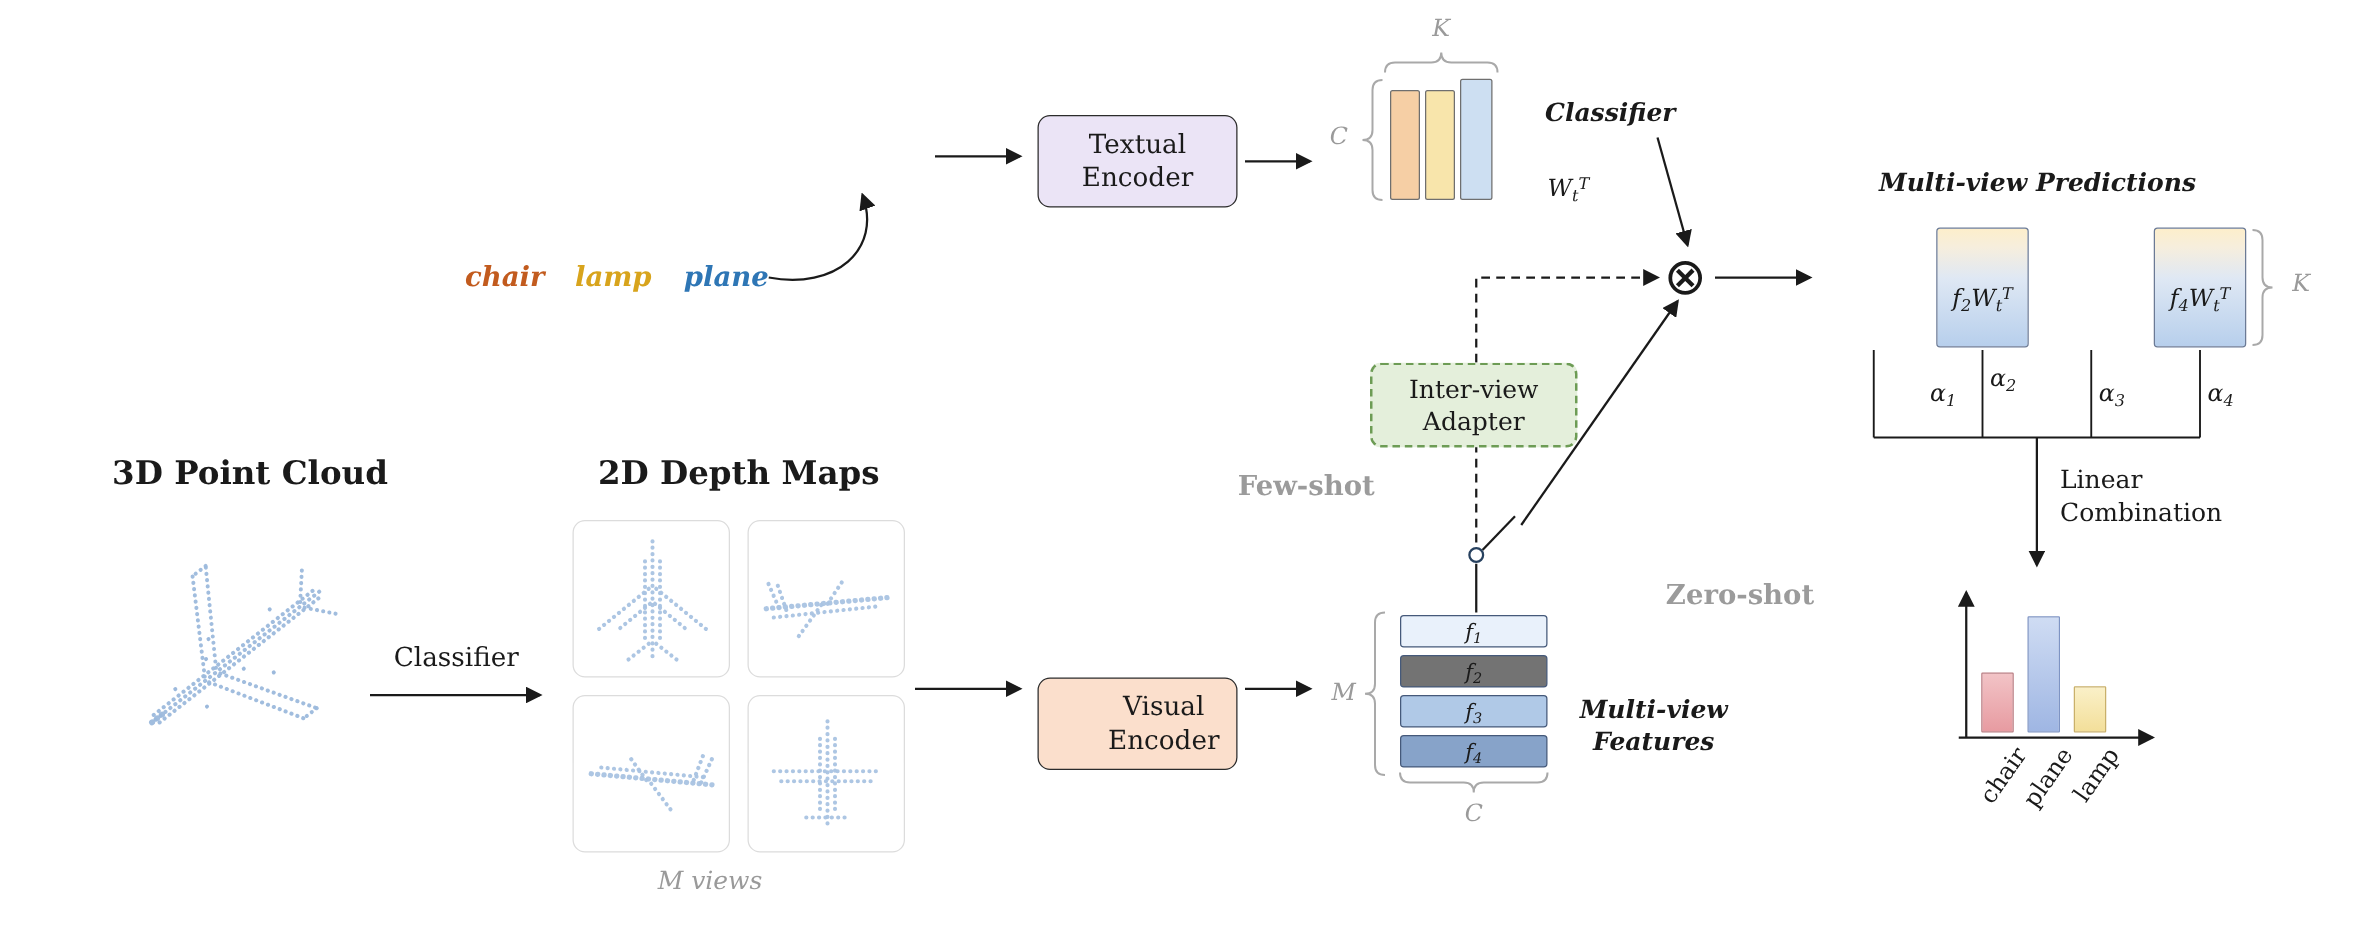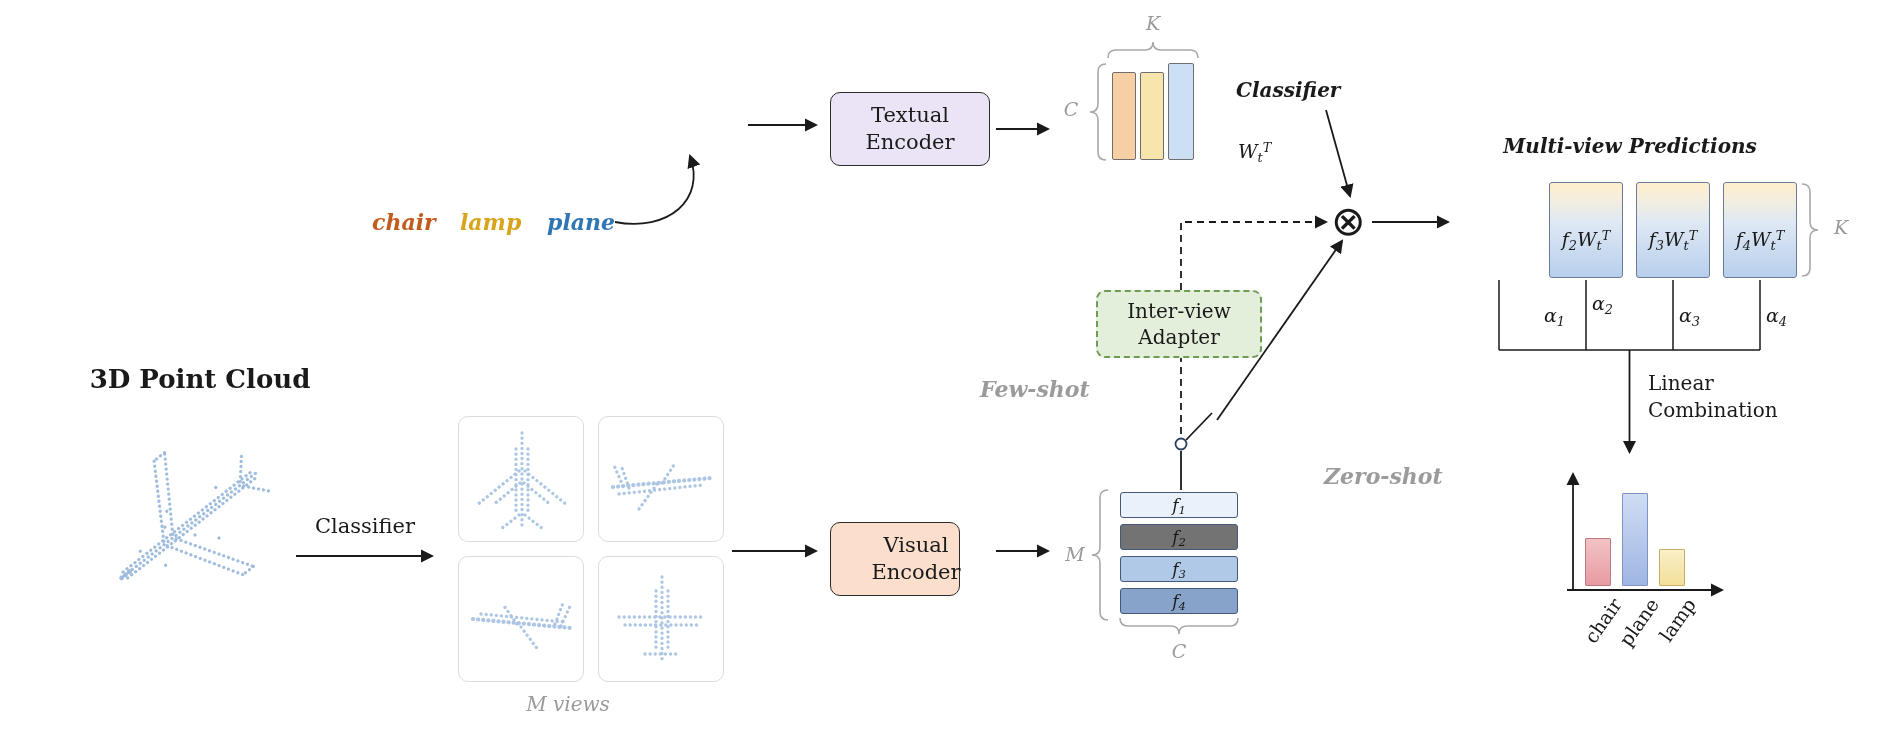--- a/index.html
+++ b/index.html
@@ -28,21 +28,21 @@
   .col{position:absolute;border:1.1px solid #6f6f6f;border-radius:2px;box-sizing:border-box;}
   
   .pred-box{position:absolute;width:74px;height:96px;border:1.2px solid #6b7a95;border-radius:3px;
             background:linear-gradient(180deg,#fdeecb 0%,#f6eedd 16%,#dfe8f4 42%,#b7cfec 100%);
             display:flex;align-items:center;justify-content:center;font-size:19px;font-style:italic;
             box-sizing:border-box;padding-top:20px;}
   
   .fbar{position:absolute;left:1120px;width:118px;height:26px;border:1.2px solid #45597a;border-radius:3px;
         display:flex;align-items:flex-end;justify-content:center;font-size:17px;font-style:italic;box-sizing:border-box;}
   .dim{color:#9a9a9a;font-style:italic;font-size:19px;text-align:center;}
-  .shot{color:#9b9b9b;font-weight:bold;font-size:22px;text-align:left;font-style:italic;}
+  .shot{color:#9b9b9b;font-weight:bold;font-size:22px;text-align:center;}
   .title-b{font-weight:bold;font-size:26px;text-align:center;}
   .fig-title{font-style:italic;font-weight:600;font-size:20px;text-align:center;}
   .alpha{font-size:19px;font-style:italic;}
   .tile{position:absolute;width:126px;height:126px;background:#fff;border:1.5px solid #dcdcdc;border-radius:10px;box-sizing:border-box;}
   .sketch{stroke:#a9c3e2;stroke-width:3.3;stroke-linecap:round;stroke-dasharray:0.1 5;fill:none;opacity:0.95;}
   .pcline{stroke:#9cb9dc;stroke-width:3.4;stroke-linecap:round;stroke-dasharray:0.1 5.2;fill:none;opacity:0.95;}
   .cat{position:absolute;width:72px;text-align:right;font-size:19px;transform:rotate(-55deg);transform-origin:100% 0;}
   .otimes{font-family:"DejaVu Sans","Liberation Sans",sans-serif;font-size:41px;line-height:1;}
   .bar{position:absolute;bottom:2px;width:26px;border:1px solid #999;border-radius:1px;box-sizing:border-box;}
 </style>
@@ -85,43 +85,40 @@
     </g>
   </svg>
 
 
   <span class="abs lv2 cword" style="left: 372px; top: 209px; color: rgb(194, 91, 30);">chair</span>
   <span class="abs lv2 cword" style="left: 460px; top: 209px; color: rgb(216, 164, 28);">lamp</span>
   <span class="abs lv2 cword" style="left: 547px; top: 209px; color: rgb(46, 118, 181);">plane</span>
 
   <div class="abs lv2 encbox tenc ws" style="left:830px;top:92px;width:160px;height:74px;">Textual
 Encoder</div>
-  <div class="abs lv2 encbox venc ws" style="left:830px;top:522px;width:130px;height:74px;padding-left:42px;">Visual
+  <div class="abs lv2 encbox venc ws" style="left:830px;top:542px;width:160px;height:74px;padding-left:42px;">Visual
 Encoder</div>
   <div class="abs lv2 encbox adapter ws" style="left:1096px;top:290px;width:166px;height:68px;">Inter-view
 Adapter</div>
 
   <div class="abs lv2 col" style="left:1112px;top:72px;width:24px;height:88px;background:#f6cfa5;"></div>
   <div class="abs lv2 col" style="left:1140px;top:72px;width:24px;height:88px;background:#f8e5ab;"></div>
   <div class="abs lv2 col" style="left:1168px;top:63px;width:26px;height:97px;background:#cddff2;"></div>
   <div class="abs lv2 dim" style="left:1138px;top:12px;width:30px;">K</div>
   <div class="abs lv2 dim" style="left:1058px;top:98px;width:26px;">C</div>
 
   <div class="abs lv2 it" style="left:1236px;top:78px;width:140px;font-size:20px;font-weight:600;">Classifier</div>
   <div class="abs lv2 it" style="left:1238px;top:140px;font-size:19px;">W<sub>t</sub><sup>T</sup></div>
 
   <span class="abs lv2 otimes" style="left:1331px;top:201px;">⊗</span>
 
   <div class="abs lv2 fig-title" style="left:1458px;top:134px;width:344px;">Multi-view Predictions</div>
   <div class="pred-box lv2" style="left:1549px;top:182px;">
       <span>f<sub>2</sub>W<sub>t</sub><sup>T</sup></span>
     </div>
-  <div class="pred-box lv2" style="left:1636px;top:182px;">
-      <span>f<sub>3</sub>W<sub>t</sub><sup>T</sup></span>
-    </div>
   <div class="pred-box lv2" style="left:1723px;top:182px;">
       <span>f<sub>4</sub>W<sub>t</sub><sup>T</sup></span>
     </div>
   <div class="abs lv2 dim" style="left:1826px;top:216px;width:30px;">K</div>
 
   <span class="abs lv2 alpha" style="left:1505px;top:304px;margin-left:39px;">α<sub>1</sub></span>
   <span class="abs lv2 alpha" style="left:1592px;top:292px;">α<sub>2</sub></span>
   <span class="abs lv2 alpha" style="left:1679px;top:304px;">α<sub>3</sub></span>
   <span class="abs lv2 alpha" style="left:1766px;top:304px;">α<sub>4</sub></span>
 
@@ -131,20 +128,21 @@
   <div class="abs lv2" style="left:1573px;top:468px;width:150px;height:120px;">
     <div class="bar" style="left: 12px; height: 48px; background: linear-gradient(rgb(242, 195, 198), rgb(231, 155, 161)); border-color: rgb(185, 122, 128);"></div>
     <div class="bar" style="left: 49px; height: 93px; background: linear-gradient(rgb(207, 220, 243), rgb(159, 182, 227)); border-color: rgb(126, 148, 196);"></div>
     <div class="bar" style="left: 86px; height: 37px; background: linear-gradient(rgb(250, 240, 200), rgb(243, 223, 154)); border-color: rgb(201, 176, 106);"></div>
   </div>
   <div class="cat lv2" style="left:1536px;top:594px;">chair</div>
   <div class="cat lv2" style="left:1573px;top:594px;">plane</div>
   <div class="cat lv2" style="left:1610px;top:594px;">lamp</div>
 
   <div class="abs lv2 title-b" style="left:78px;top:364px;width:244px;">3D Point Cloud</div>
+  <div class="abs lv2 title-b" style="left:456px;top:364px;width:270px;">2D Depth Maps</div>
 
   <svg class="abs lv2" style="left:58px;top:402px;" width="265" height="245">
     <g transform="translate(130,124) rotate(142) scale(0.95)">
       <path class="pcline" d="M-86 -4 L84 -4"></path>
       <path class="pcline" d="M-90 0 L88 0"></path>
       <path class="pcline" d="M-86 4 L84 4"></path>
       <path class="pcline" style="stroke-width:5" d="M78 0 L92 0"></path>
       <path class="pcline" d="M18 -3 L-28 -76"></path>
       <path class="pcline" d="M30 -3 L-14 -76"></path>
       <path class="pcline" d="M-28 -76 L-14 -76"></path>
@@ -219,17 +217,19 @@
       <span>f<sub>2</sub></span>
     </div>
   <div class="fbar lv2" style="top:556px;background:#b0c9e7;">
       <span>f<sub>3</sub></span>
     </div>
   <div class="fbar lv2" style="top:588px;background:#87a3c9;">
       <span>f<sub>4</sub></span>
     </div>
   <div class="abs lv2 dim" style="left:1062px;top:543px;width:26px;">M</div>
   <div class="abs lv2 dim" style="left:1166px;top:640px;width:26px;">C</div>
+  <div class="abs lv2 ws it" style="left:1248px;top:554px;width:150px;font-size:20px;font-weight:600;text-align:center;line-height:1.3;">Multi-view
+Features</div>
 
   <div class="abs lv2 shot" style="left:980px;top:376px;width:130px;">Few-shot</div>
   <div class="abs lv2 shot" style="left:1324px;top:463px;width:136px;">Zero-shot</div>
 
 </div>
 
 </body></html>

